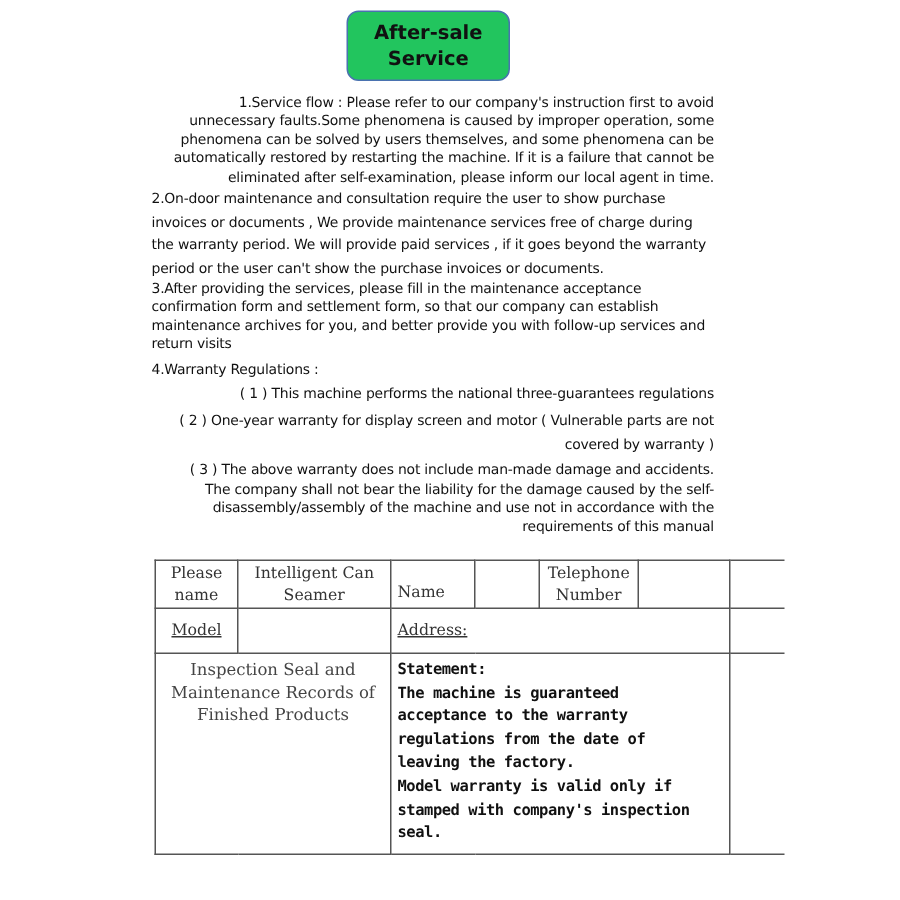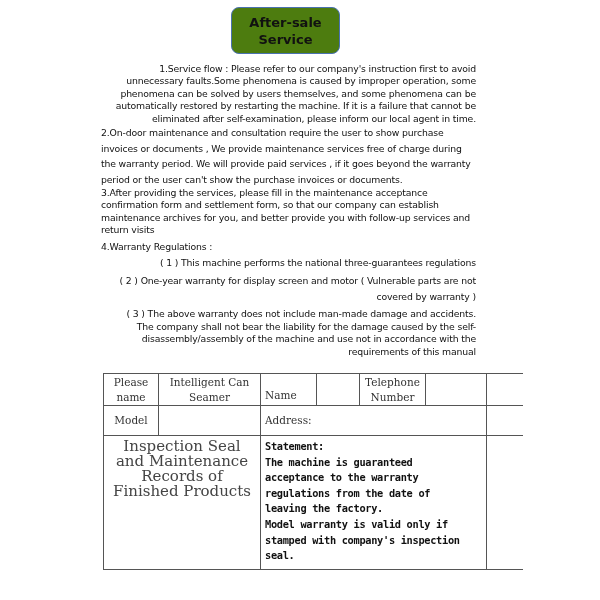--- a/index.html
+++ b/index.html
@@ -1,19 +1,19 @@
 <!DOCTYPE html>
 <html><head>
   <meta charset="utf-8">
   <style>
     html, body { margin: 0; padding: 0; background: #ffffff; }
     body { width: 600px; height: 600px; position: relative; overflow: hidden; }
     .title-box {
       position: absolute; left: 231px; top: 7px; width: 107px; height: 45px;
-      background: #4d7c0f; border: 1px solid #4a72b0; border-radius: 8px;
+      background: #22c55e; border: 1px solid #4a72b0; border-radius: 8px;
       display: flex; align-items: center; justify-content: center; text-align: center;
       font-family: "DejaVu Sans", sans-serif; font-weight: bold; font-size: 13px;
       line-height: 17px; color: #111;
     }
     .title-box span { display: block; }
     .body-text {
       position: absolute; left: 101px; top: 63px; width: 375px;
       font-family: "DejaVu Sans", sans-serif; font-size: 9.3px; line-height: 12.4px;
       color: #111; letter-spacing: -0.15px;
     }
@@ -31,21 +31,21 @@
     }
     .doc-table .open-right { border-right: none; }
     .doc-table td.left { text-align: left; }
     .doc-table td.bottom { vertical-align: bottom; padding-bottom: 2px; }
     .doc-table td.top { vertical-align: top; padding-top: 3px; }
     .stmt {
       font-family: "DejaVu Sans Mono", monospace; font-weight: bold; font-size: 10.3px;
       line-height: 15.6px; color: #111; text-align: left; letter-spacing: -0.3px;
     }
     .stmt div { white-space: nowrap; }
-    .inspect { color: #444; font-size: 15px; line-height: 15.5px; }
+    .inspect { color: #444; font-size: 11px; line-height: 15.5px; }
   </style>
 </head>
 <body>
 
 <div class="title-box">
   <div>
     <span>After-sale</span>
     <span>Service</span>
   </div>
 </div>
@@ -64,21 +64,21 @@
   <tbody>
       <tr style="height:32px;">
     <td style="width:46px;"><span>Please name</span></td>
     <td style="width:93px;"><span>Intelligent Can Seamer</span></td>
     <td class="left bottom" style="width:47px;"><span>Name</span></td>
     <td style="width:34px;"><span></span></td>
     <td style="width:57px;"><span>Telephone Number</span></td>
     <td style="width:52px;"><span></span></td>
     <td class="open-right" style="width:28px;"></td>
   </tr>
-  <tr style="height:30px;">
+  <tr style="height:30px;text-decoration:underline;">
     <td><span>Model</span></td>
     <td><span></span></td>
     <td class="left" colspan="4"><span>Address:</span></td>
     <td class="open-right"></td>
   </tr>
   <tr style="height:134px;">
     <td class="top inspect" colspan="2"><span>Inspection Seal and Maintenance Records of Finished Products</span></td>
     <td class="top" colspan="4">
       <div class="stmt">
         <div>Statement:</div>

